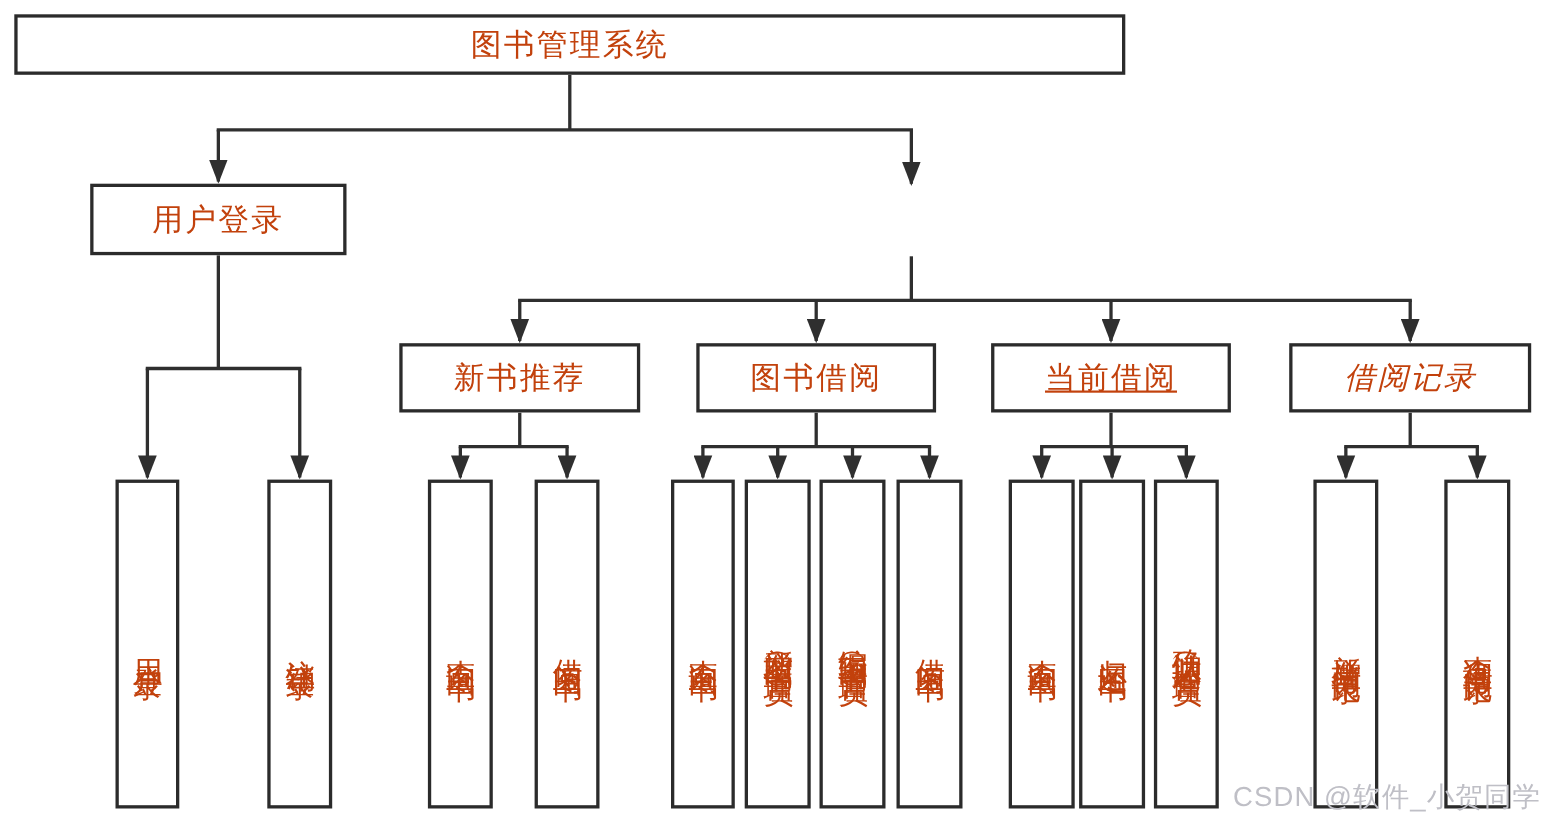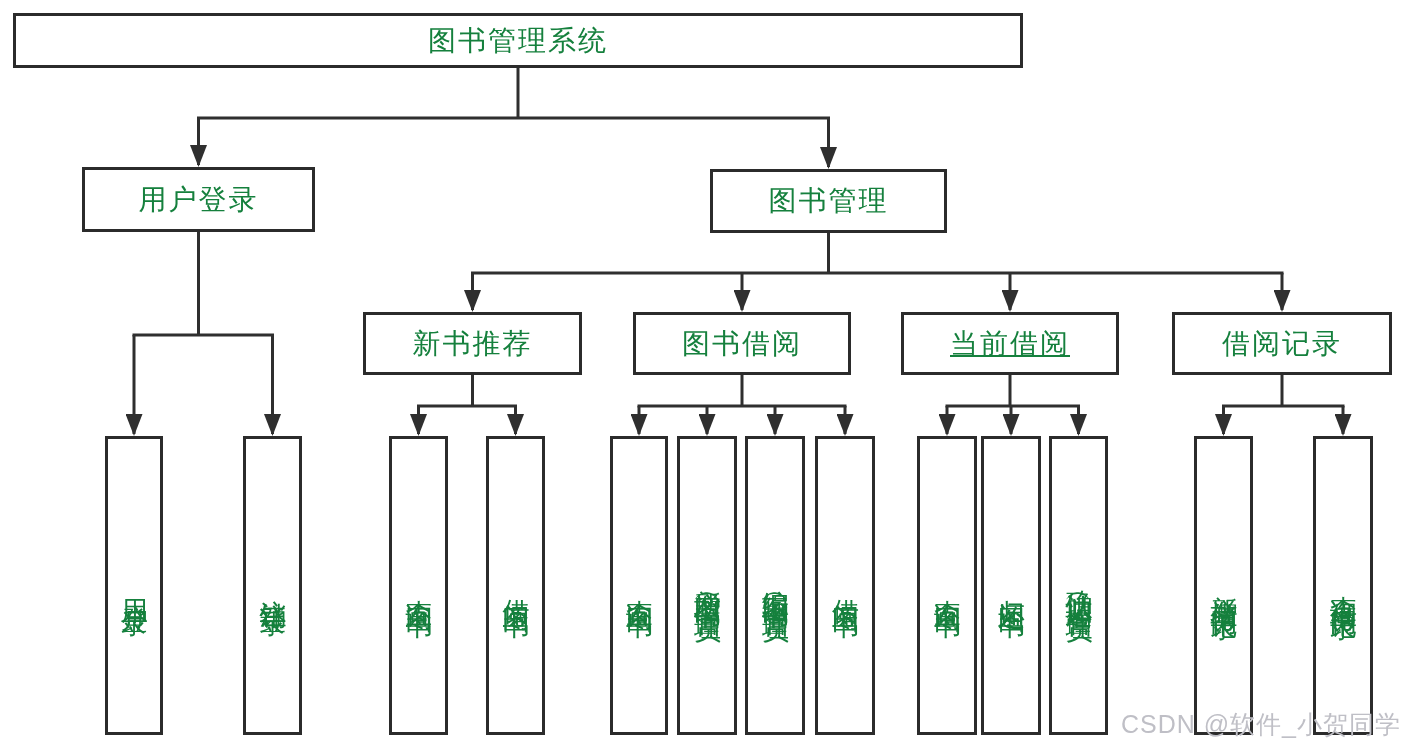--- a/index.html
+++ b/index.html
@@ -8,21 +8,21 @@
     font-family:"Liberation Sans","DejaVu Sans",sans-serif;
     color:#333333;
   }
   .stage{position:absolute;left:0;top:0;width:1405px;height:747px;}
   svg.connectors{position:absolute;left:0;top:0;z-index:0;}
   svg.connectors line{stroke:#2f2f2f;stroke-width:3;}
   .box{
     position:absolute;box-sizing:border-box;background:#ffffff;
     border:3px solid #2b2b2b;
     display:flex;align-items:center;justify-content:center;
-    z-index:1;color:#15803d;
+    z-index:1;color:#c2410c;
   }
   .hlabel{font-size:28px;letter-spacing:2px;white-space:nowrap;}
   .vbox{
     writing-mode:vertical-rl;text-orientation:mixed;
   }
   .vbox .vlabel{font-size:27px;letter-spacing:4px;line-height:1;}
   .watermark{
     position:absolute;right:4px;bottom:6px;z-index:2;
     font-size:25px;color:#bfbfc6;letter-spacing:1px;white-space:nowrap;
   }
@@ -80,34 +80,31 @@
     <line x1="1343" y1="406" x2="1343" y2="434" marker-end="url(#arrow)"></line>
   </svg>
 
   <div class="box" style="left:13px;top:13px;width:1010px;height:55px;">
     <span class="hlabel">图书管理系统</span>
   </div>
 
   <div class="box" style="left:82px;top:167px;width:233px;height:65px;">
     <span class="hlabel">用户登录</span>
   </div>
-  <div class="box" style="left:710px;top:169px;width:237px;height:64px;">
-    <span class="hlabel">图书管理</span>
-  </div>
 
   <div class="box" style="left:633px;top:312px;width:218px;height:63px;">
     <span class="hlabel">图书借阅</span>
   </div>
   <div class="box" style="left:363px;top:312px;width:219px;height:63px;">
     <span class="hlabel">新书推荐</span>
   </div>
   <div class="box" style="left:901px;top:312px;width:218px;height:63px;text-decoration:underline;">
     <span class="hlabel">当前借阅</span>
   </div>
-  <div class="box" style="left:1172px;top:312px;width:220px;height:63px;">
+  <div class="box" style="left:1172px;top:312px;width:220px;height:63px;font-style:italic;">
     <span class="hlabel">借阅记录</span>
   </div>
 
   <div class="box vbox" style="left:105px;top:436px;width:58px;height:299px;">
     <span class="vlabel">用户登录</span>
   </div>
   <div class="box vbox" style="left:243px;top:436px;width:59px;height:299px;">
     <span class="vlabel">注销登录</span>
   </div>
 

